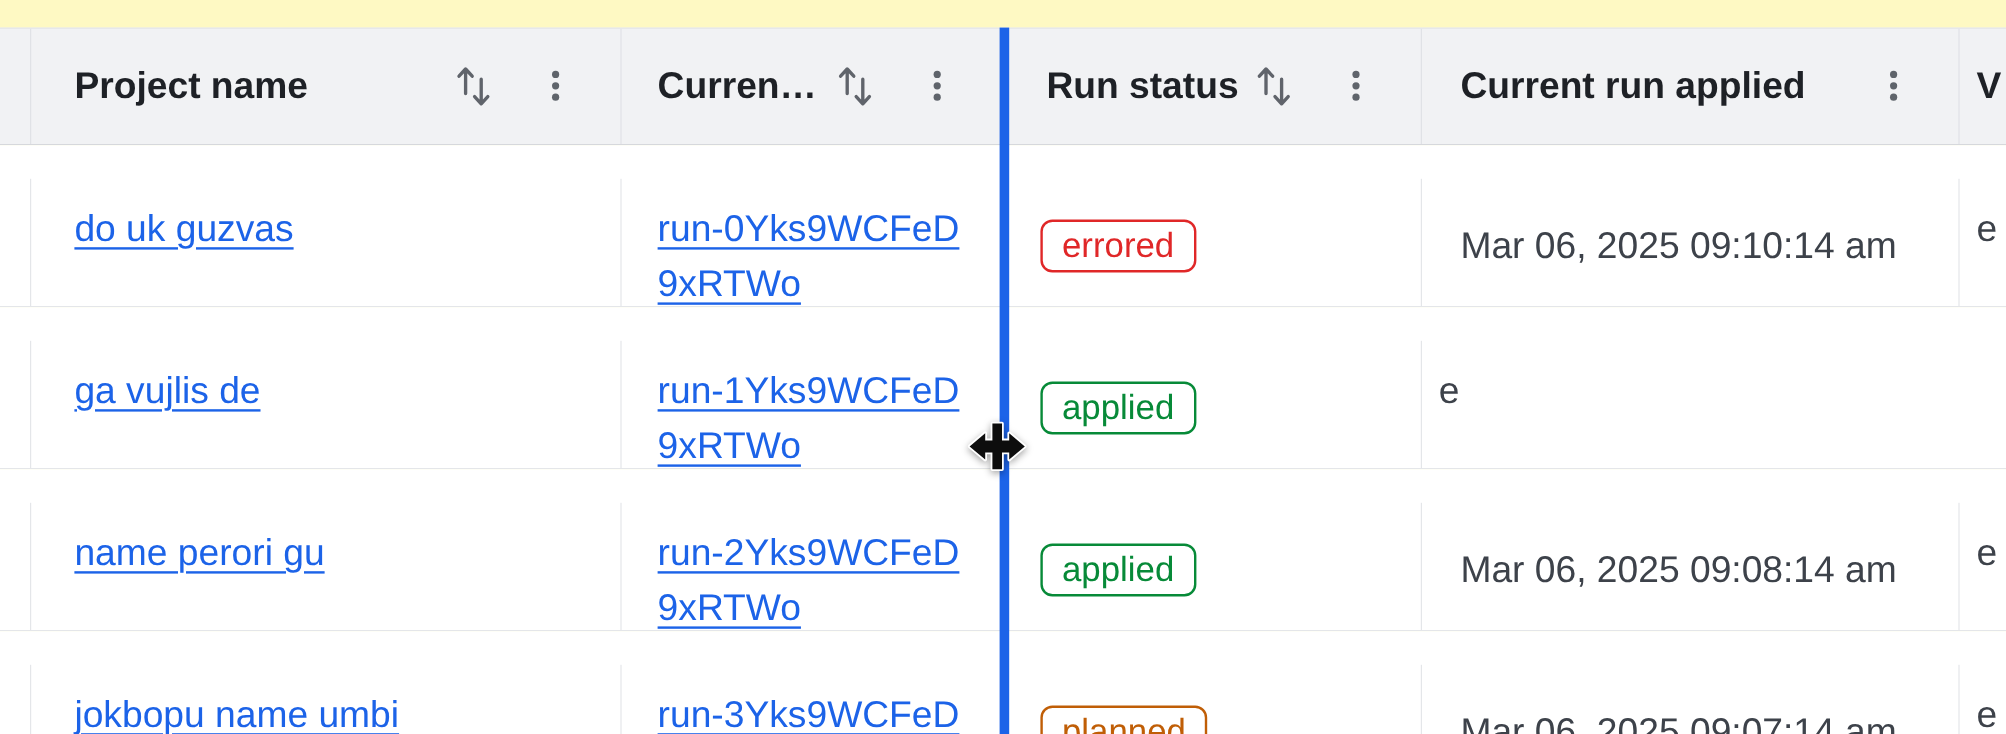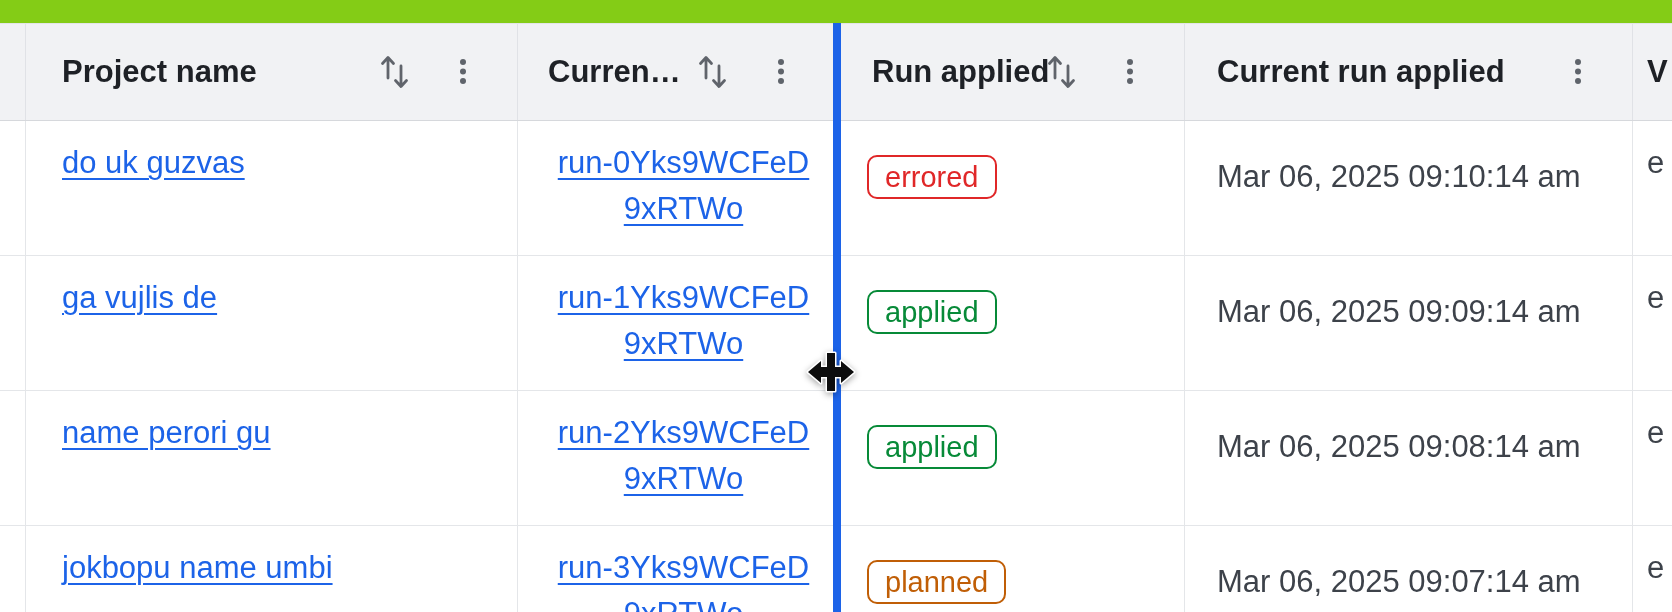--- a/index.html
+++ b/index.html
@@ -1,39 +1,39 @@
 <!DOCTYPE html>
 <html style="--link: #1c63e8; --resize-guide: #1c63e8; --header-bg: #f1f2f4; --header-text: #1e2126; --body-text: #3d424a;"><head>
 <meta charset="utf-8">
 <style>
   html,body{margin:0;padding:0;background:#fff;}
-  .screen{position:relative;width:1672px;height:612px;overflow:hidden;background:#84cc16;
+  .screen{position:relative;width:1672px;height:612px;overflow:hidden;background:#fef9c3;
           font-family:"Liberation Sans",sans-serif;color:var(--body-text,#3d424a);}
   .table{position:absolute;left:0;top:23px;right:0;}
   .grid{display:grid;grid-template-columns:26px 492px 318px 349px 448px minmax(60px,1fr);}
   .header-row{height:98px;background:var(--header-bg,#f1f2f4);box-sizing:border-box;
               border-top:1px solid #e3e5e8;border-bottom:1px solid #d6d8dc;}
   .hcell{position:relative;display:flex;align-items:center;box-sizing:border-box;
          border-right:1px solid #e0e2e6;padding-left:36px;font-size:31px;font-weight:700;
          color:var(--header-text,#1e2126);white-space:nowrap;overflow:hidden;}
   .hcell.c2{padding-left:30px;}
   .hcell.c3{padding-left:36px;}
   .hcell.c4{padding-left:32px;}
   .hcell.c5{padding-left:14px;border-right:none;}
   .hcell.sliver,.cell.sliver{padding:0;}
   .body-row{height:135px;box-sizing:border-box;border-bottom:1px solid #e4e6e9;background:#fff;}
   .cell{box-sizing:border-box;border-right:1px solid #e4e6e9;padding:19px 16px 0 36px;
-        font-size:31px;overflow:hidden;}
+        font-size:31px;overflow:hidden;margin-top:28px;}
   .cell.c2{padding-left:30px;}
   .cell.c3{padding-top:34px;padding-left:31px;}
   .cell.c4{padding-top:38px;padding-left:32px;color:var(--body-text,#3d424a);}
   .cell.c5{padding-top:24px;padding-left:14px;border-right:none;color:var(--body-text,#3d424a);}
   a.tlink{color:var(--link,#1c63e8);text-decoration:underline;text-decoration-thickness:2px;
           text-underline-offset:5px;line-height:46px;}
-  .run-line{display:block;text-align:center;}
+  .run-line{display:block;}
   .badge{display:inline-block;border:2px solid currentColor;border-radius:10px;
          padding:4px 16px;font-size:29px;line-height:32px;background:#fff;}
   .sort-btn{position:absolute;right:107px;top:50%;transform:translateY(-50%);width:30px;height:40px;cursor:pointer;}
   .kebab-btn{position:absolute;right:45px;top:50%;transform:translateY(-50%);width:18px;height:28px;cursor:pointer;}
   .resize-guide{position:absolute;left:833px;top:23px;width:8px;height:589px;
                 background:var(--resize-guide,#1c63e8);z-index:5;}
   .resize-cursor{position:absolute;left:806px;top:348px;z-index:6;
                  filter:drop-shadow(0 2px 3px rgba(0,0,0,0.35));}
 </style>
 </head>
@@ -74,21 +74,21 @@
         <span class="kebab-btn">
           <svg width="18" height="28" viewBox="0 0 18 28" fill="#5f646b">
             <circle cx="9" cy="4" r="3"></circle>
               <circle cx="9" cy="13.5" r="3"></circle>
               <circle cx="9" cy="23" r="3"></circle>
           </svg>
         </span>
       </div>
 
       <div class="hcell c3">
-        <span>Run applied</span>
+        <span>Run status</span>
         <span class="sort-btn">
           <svg width="30" height="40" viewBox="0 0 30 40" fill="none" stroke="#60646b" stroke-width="2.8" stroke-linecap="round" stroke-linejoin="round">
             <path d="M8 26 V6 M2.5 11.5 L8 5.5 L13.5 11.5"></path>
             <path d="M21 14 V34 M15.5 28.5 L21 34.5 L26.5 28.5"></path>
           </svg>
         </span>
         <span class="kebab-btn">
           <svg width="18" height="28" viewBox="0 0 18 28" fill="#5f646b">
             <circle cx="9" cy="4" r="3"></circle>
               <circle cx="9" cy="13.5" r="3"></circle>
@@ -137,23 +137,20 @@
     <div class="cell sliver"></div>
     <div class="cell c1">
       <a class="tlink" href="#">ga vujlis de</a>
     </div>
     <div class="cell c2">
       <a class="tlink" href="#"><span class="run-line">run-1Yks9WCFeD</span><span class="run-line">9xRTWo</span></a>
     </div>
     <div class="cell c3">
       <span class="badge" style="color: rgb(7, 138, 56);">applied</span>
     </div>
-    <div class="cell c4">
-      <span>Mar 06, 2025 09:09:14 am</span>
-    </div>
     <div class="cell c5">
       <span>e</span>
     </div>
   </div>
 
   <div class="grid body-row">
     <div class="cell sliver"></div>
     <div class="cell c1">
       <a class="tlink" href="#">name perori gu</a>
     </div>

